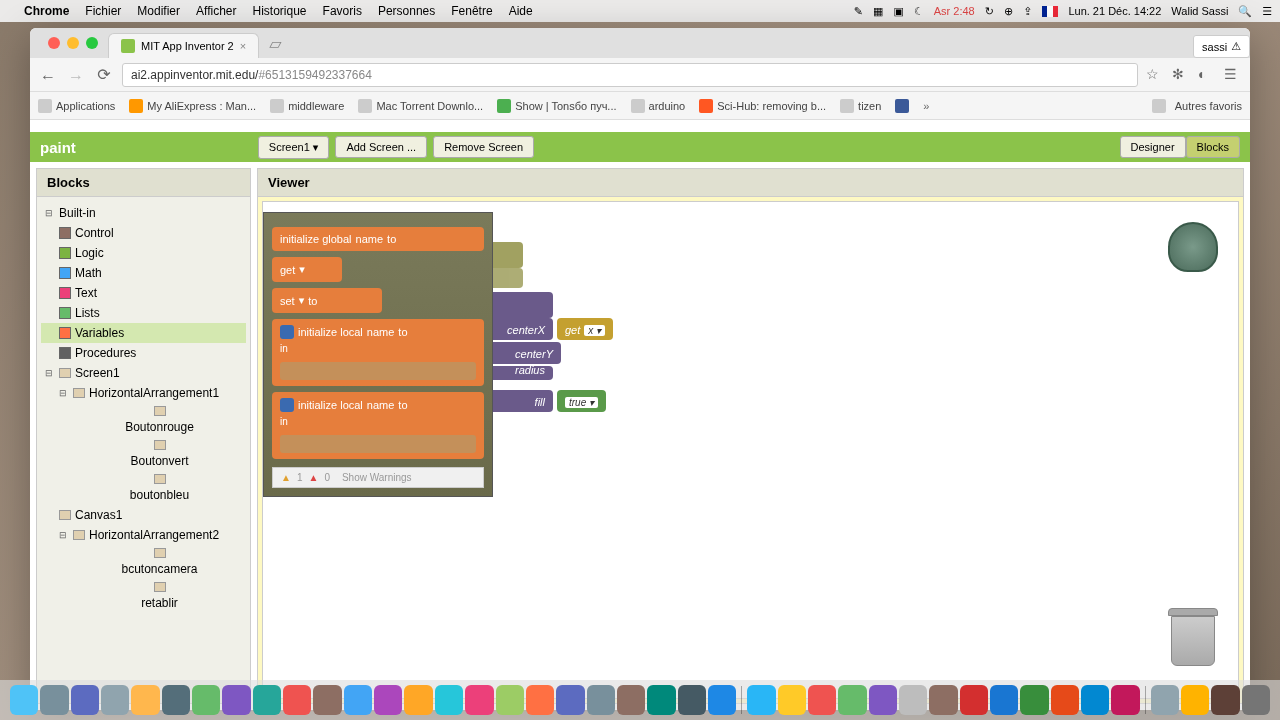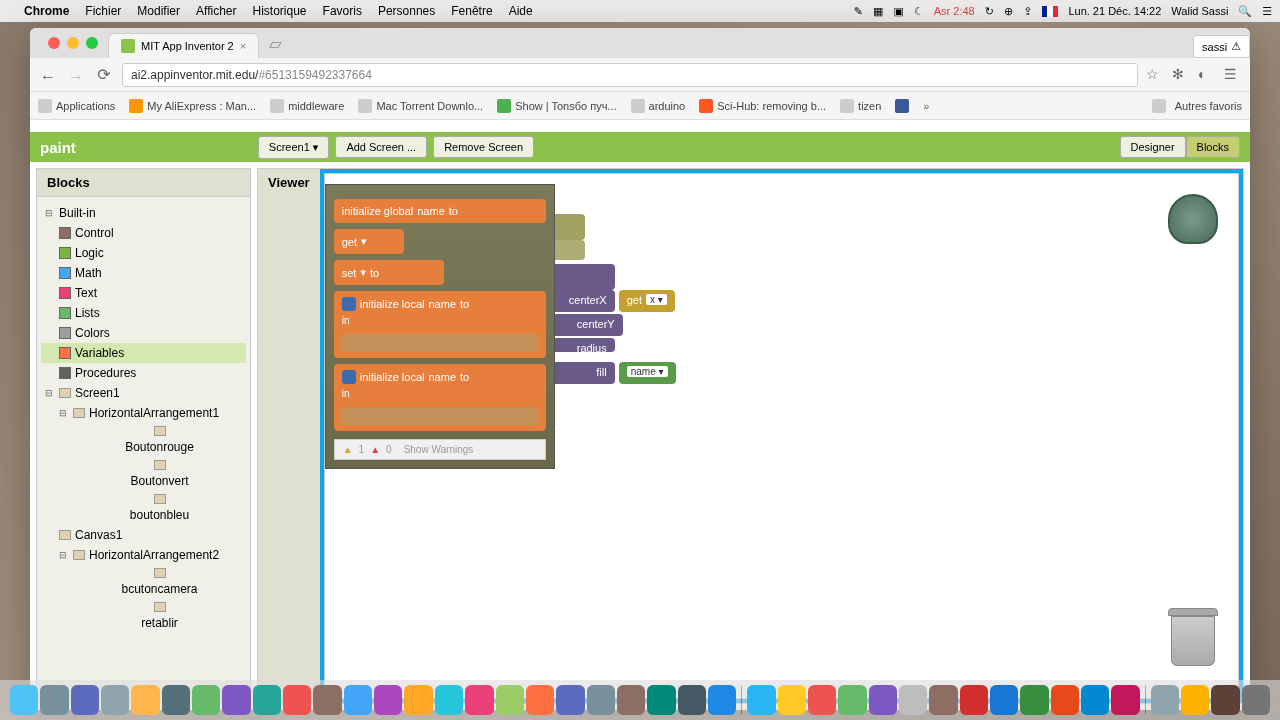--- a/index.html
+++ b/index.html
@@ -61,24 +61,24 @@
 .tree-node .sq.green { background: #7cb342; }
 .tree-node .sq.blue { background: #42a5f5; }
 .tree-node .sq.pink { background: #ec407a; }
 .tree-node .sq.cyan { background: #66bb6a; }
 .tree-node .sq.gray { background: #9e9e9e; }
 .tree-node .sq.orange { background: #ff7043; }
 .tree-node .sq.dark { background: #616161; }
 .tree-node .comp { width: 12px; height: 10px; background: #e0d0b0; border: 1px solid #999; }
 .tree-node.selected { background: #d4e8b0; }
 
-.viewer-panel { flex: 1; background: #0ea5e9; border: 1px solid #ccc; display: flex; flex-direction: row; }
+.viewer-panel { flex: 1; background: #fef9c3; border: 1px solid #ccc; display: flex; flex-direction: column; }
 .viewer-canvas { flex: 1; background: #fff; margin: 4px; border: 1px solid #ccc; position: relative; overflow: hidden; }
 
-.block { position: absolute; border-radius: 4px; font-size: 11px; color: #fff; padding: 4px 8px; display: flex; align-items: flex-start; gap: 4px; }
+.block { position: absolute; border-radius: 4px; font-size: 11px; color: #fff; padding: 4px 8px; display: flex; align-items: flex-end; gap: 4px; font-style: italic; }
 .block.olive { background: #8a8a3a; }
 .block.purple { background: #6a5a8a; }
 .block.mustard { background: #c4a030; }
 .block.green { background: #5a9a4a; }
 .block .chip { background: rgba(255,255,255,0.3); border-radius: 3px; padding: 1px 4px; }
 .block .dd { background: #fff; color: #333; padding: 0 4px; border-radius: 2px; font-size: 10px; }
 
 .drawer { position: absolute; left: 0; top: 10px; width: 230px; background: linear-gradient(#7a7a5a, #6a6a4a); border: 1px solid #555; padding: 8px; }
 .drawer-block { background: #e67e3c; border-radius: 4px; margin: 6px 0; padding: 6px 8px; font-size: 11px; color: #fff; display: flex; align-items: center; gap: 4px; flex-wrap: wrap; }
 .drawer-block .blue-dot { width: 14px; height: 14px; background: #3a6ab0; border-radius: 3px; }
@@ -239,24 +239,20 @@
               <span>Math</span>
             </div>
           <div class="tree-node l1">
               <span class="sq pink"></span>
               <span>Text</span>
             </div>
           <div class="tree-node l1">
               <span class="sq cyan"></span>
               <span>Lists</span>
             </div>
-          <div class="tree-node l1">
-              <span class="sq gray"></span>
-              <span>Colors</span>
-            </div>
           <div class="tree-node l1 selected">
               <span class="sq orange"></span>
               <span>Variables</span>
             </div>
           <div class="tree-node l1">
               <span class="sq dark"></span>
               <span>Procedures</span>
             </div>
           <div class="tree-node">
               <span class="exp">⊟</span>
@@ -328,21 +324,21 @@
           <div class="block purple" style="left:208px;top:140px;width:90px;height:22px;justify-content:flex-end">
               <span>centerY</span>
             </div>
           <div class="block purple" style="left:200px;top:164px;width:90px;height:14px;justify-content:flex-end">
               <span>radius</span>
             </div>
           <div class="block purple" style="left:200px;top:188px;width:90px;height:22px;justify-content:flex-end">
               <span>fill</span>
             </div>
           <div class="block green" style="left:294px;top:188px;height:22px">
-              <span class="dd">name ▾</span>
+              <span class="dd">true ▾</span>
             </div>
 
           <div class="drawer">
             <div class="drawer-block">
               <span>initialize global</span>
                 <span class="pill">name</span>
                 <span>to</span>
             </div>
             <div class="drawer-block" style="width:70px">
               <span>get</span>

